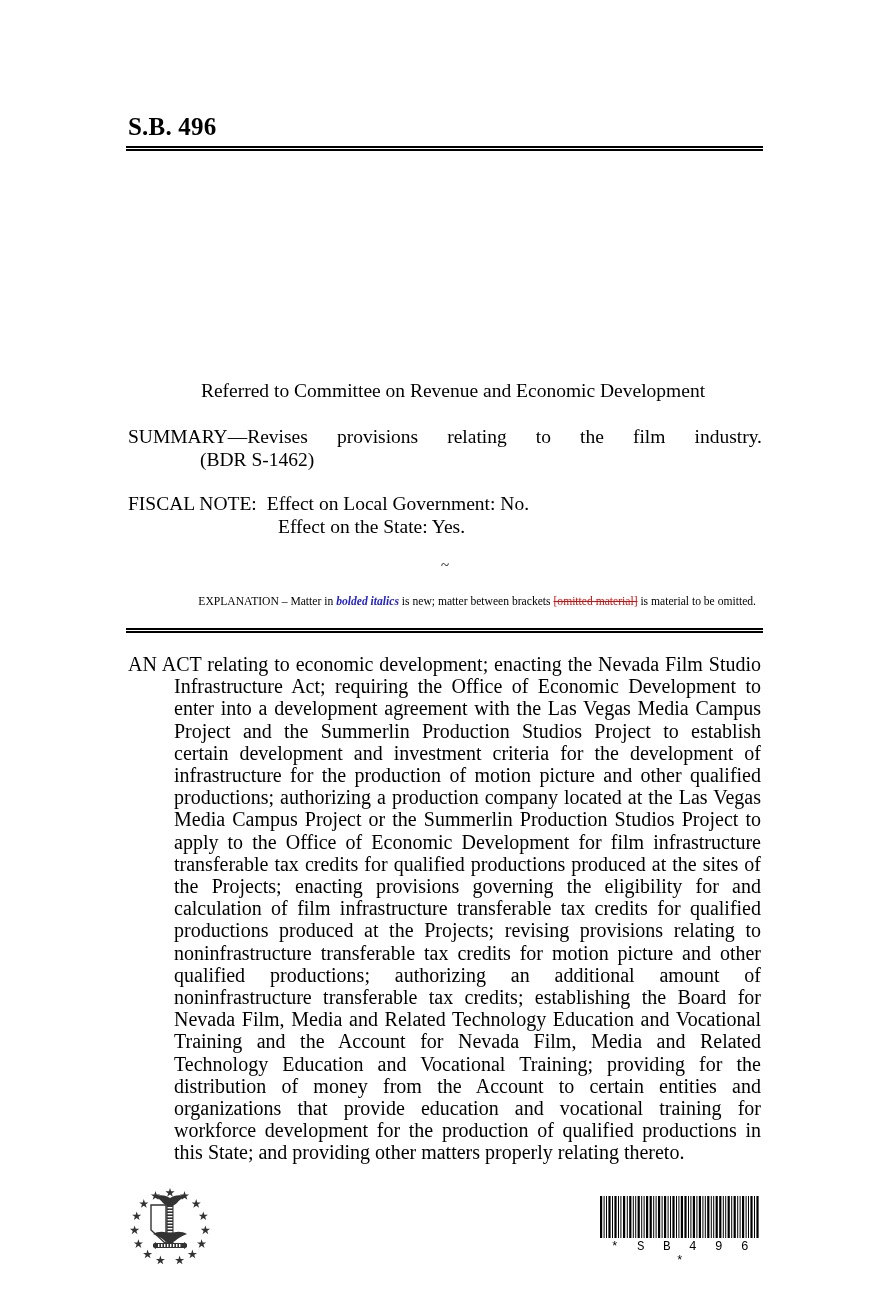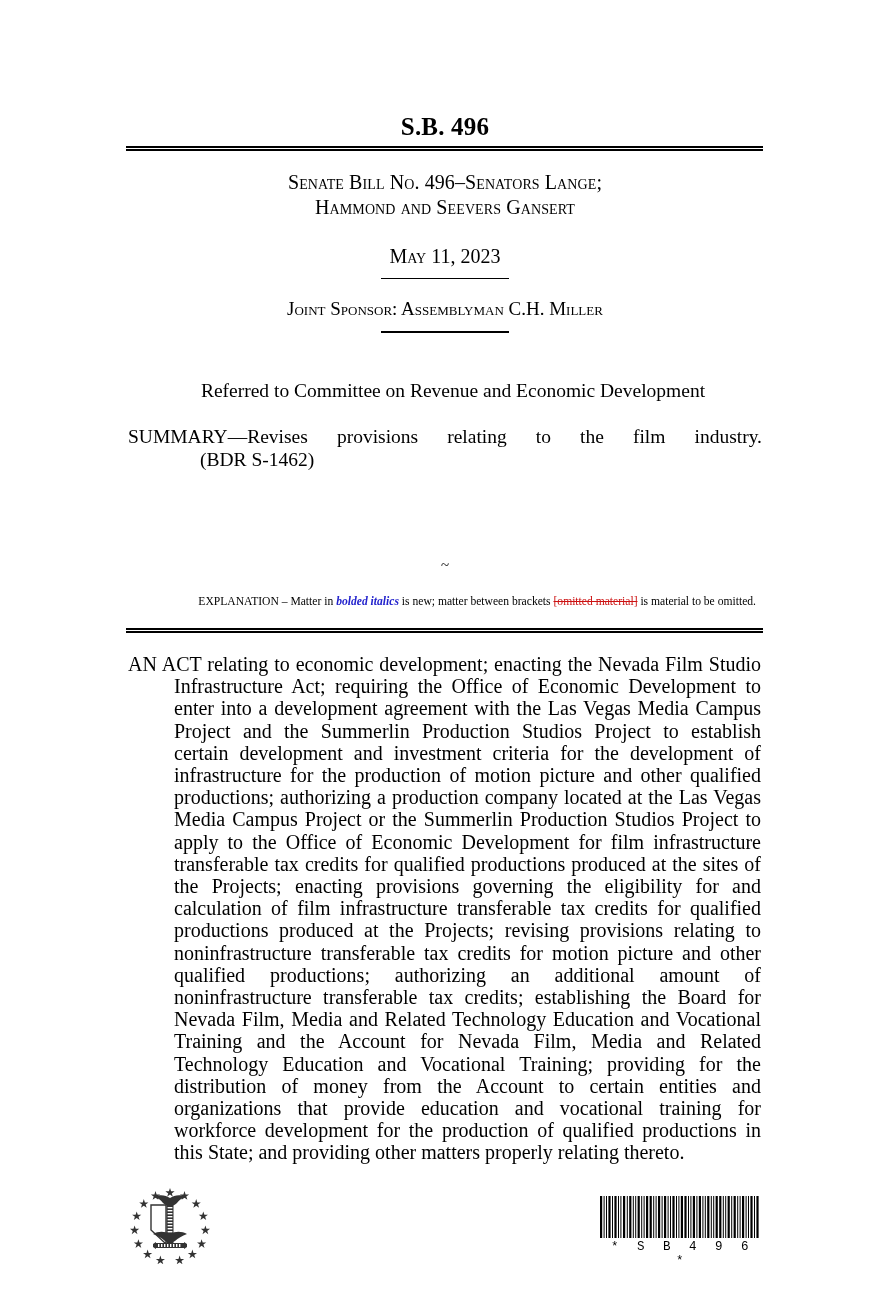--- a/index.html
+++ b/index.html
@@ -18,21 +18,21 @@
     background: #ffffff;
     overflow: hidden;
   }
 
   
   .bill-number-row {
     position: absolute;
     left: 128px;
     top: 114px;
     width: 634px;
-    text-align: center;
+    text-align: left;
   }
   .bill-number {
     font-family: "Liberation Serif", serif;
     font-size: 25px;
     font-weight: bold;
     letter-spacing: 0.2px;
     line-height: 1;
   }
 
   
@@ -232,36 +232,32 @@
   <div class="bill-number-row">
     <span class="bill-number">S.B. 496</span>
   </div>
 
   <div class="double-rule" id="rule-top">
     <div class="bar-thick"></div>
     <div class="bar-gap"></div>
     <div class="bar-thin"></div>
   </div>
 
-  <div class="header-block">
-    <div class="smallcaps bill-title">Senate Bill No. 496–Senators Lange;</div>
-    <div class="smallcaps bill-title">Hammond and Seevers Gansert</div>
-    <div class="smallcaps bill-date">May 11, 2023</div>
-    <div class="short-rule"></div>
-    <div class="smallcaps joint-sponsor">Joint Sponsor: Assemblyman C.H. Miller</div>
-    <div class="short-rule"></div>
-  </div>
 
   <div class="referral">Referred to Committee on Revenue and Economic Development</div>
 
   <div class="summary">
     <span class="sum-first">SUMMARY—Revises provisions relating to the film industry.</span>
     <span class="sum-bdr">(BDR S-1462)</span>
   </div>
 
+  <div class="fiscal">
+    <span class="fiscal-row"><span class="fiscal-label">FISCAL NOTE:</span><span style="margin-left:10px;">Effect on Local Government: No.</span></span>
+    <span class="fiscal-indent">Effect on the State: Yes.</span>
+  </div>
 
   <div class="tilde">~</div>
 
   <div class="explanation">
     <span>EXPLANATION – Matter in </span><span class="exp-new">bolded italics</span><span> is new; matter between brackets </span><span class="exp-omitted">[omitted material]</span><span> is material to be omitted.</span>
   </div>
 
   <div class="double-rule" id="rule-bottom">
     <div class="bar-thick"></div>
     <div class="bar-gap"></div>

